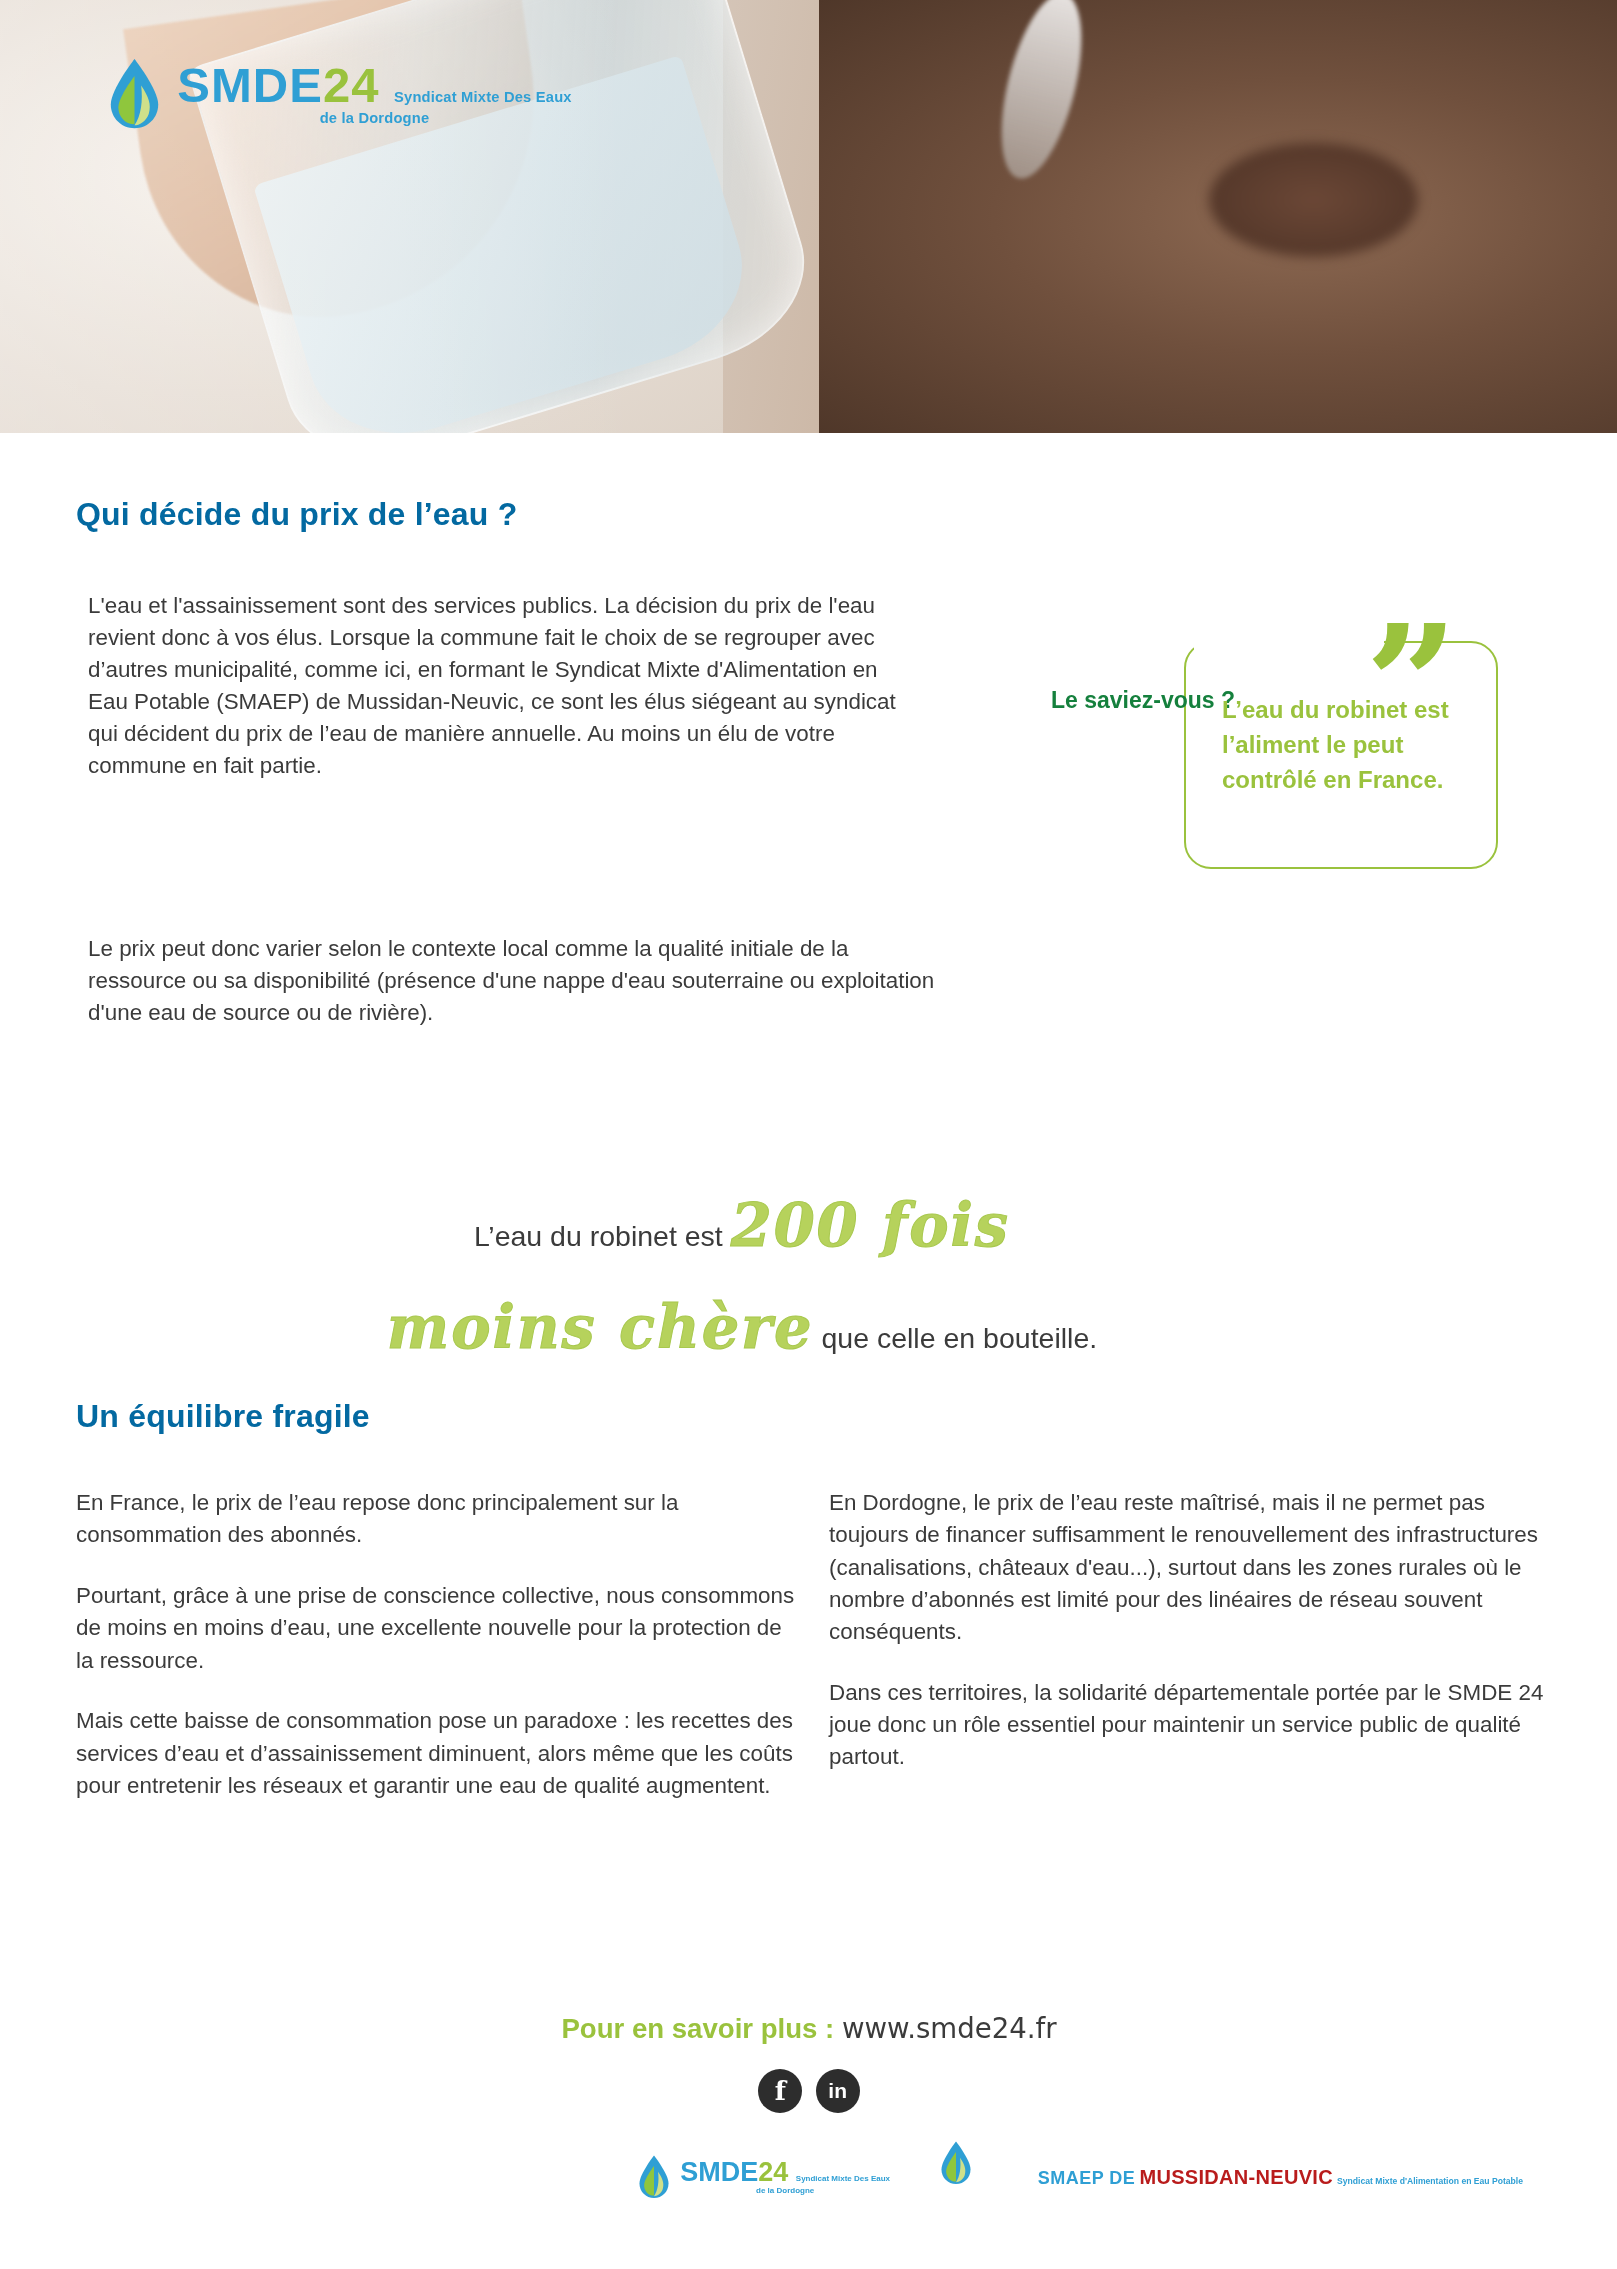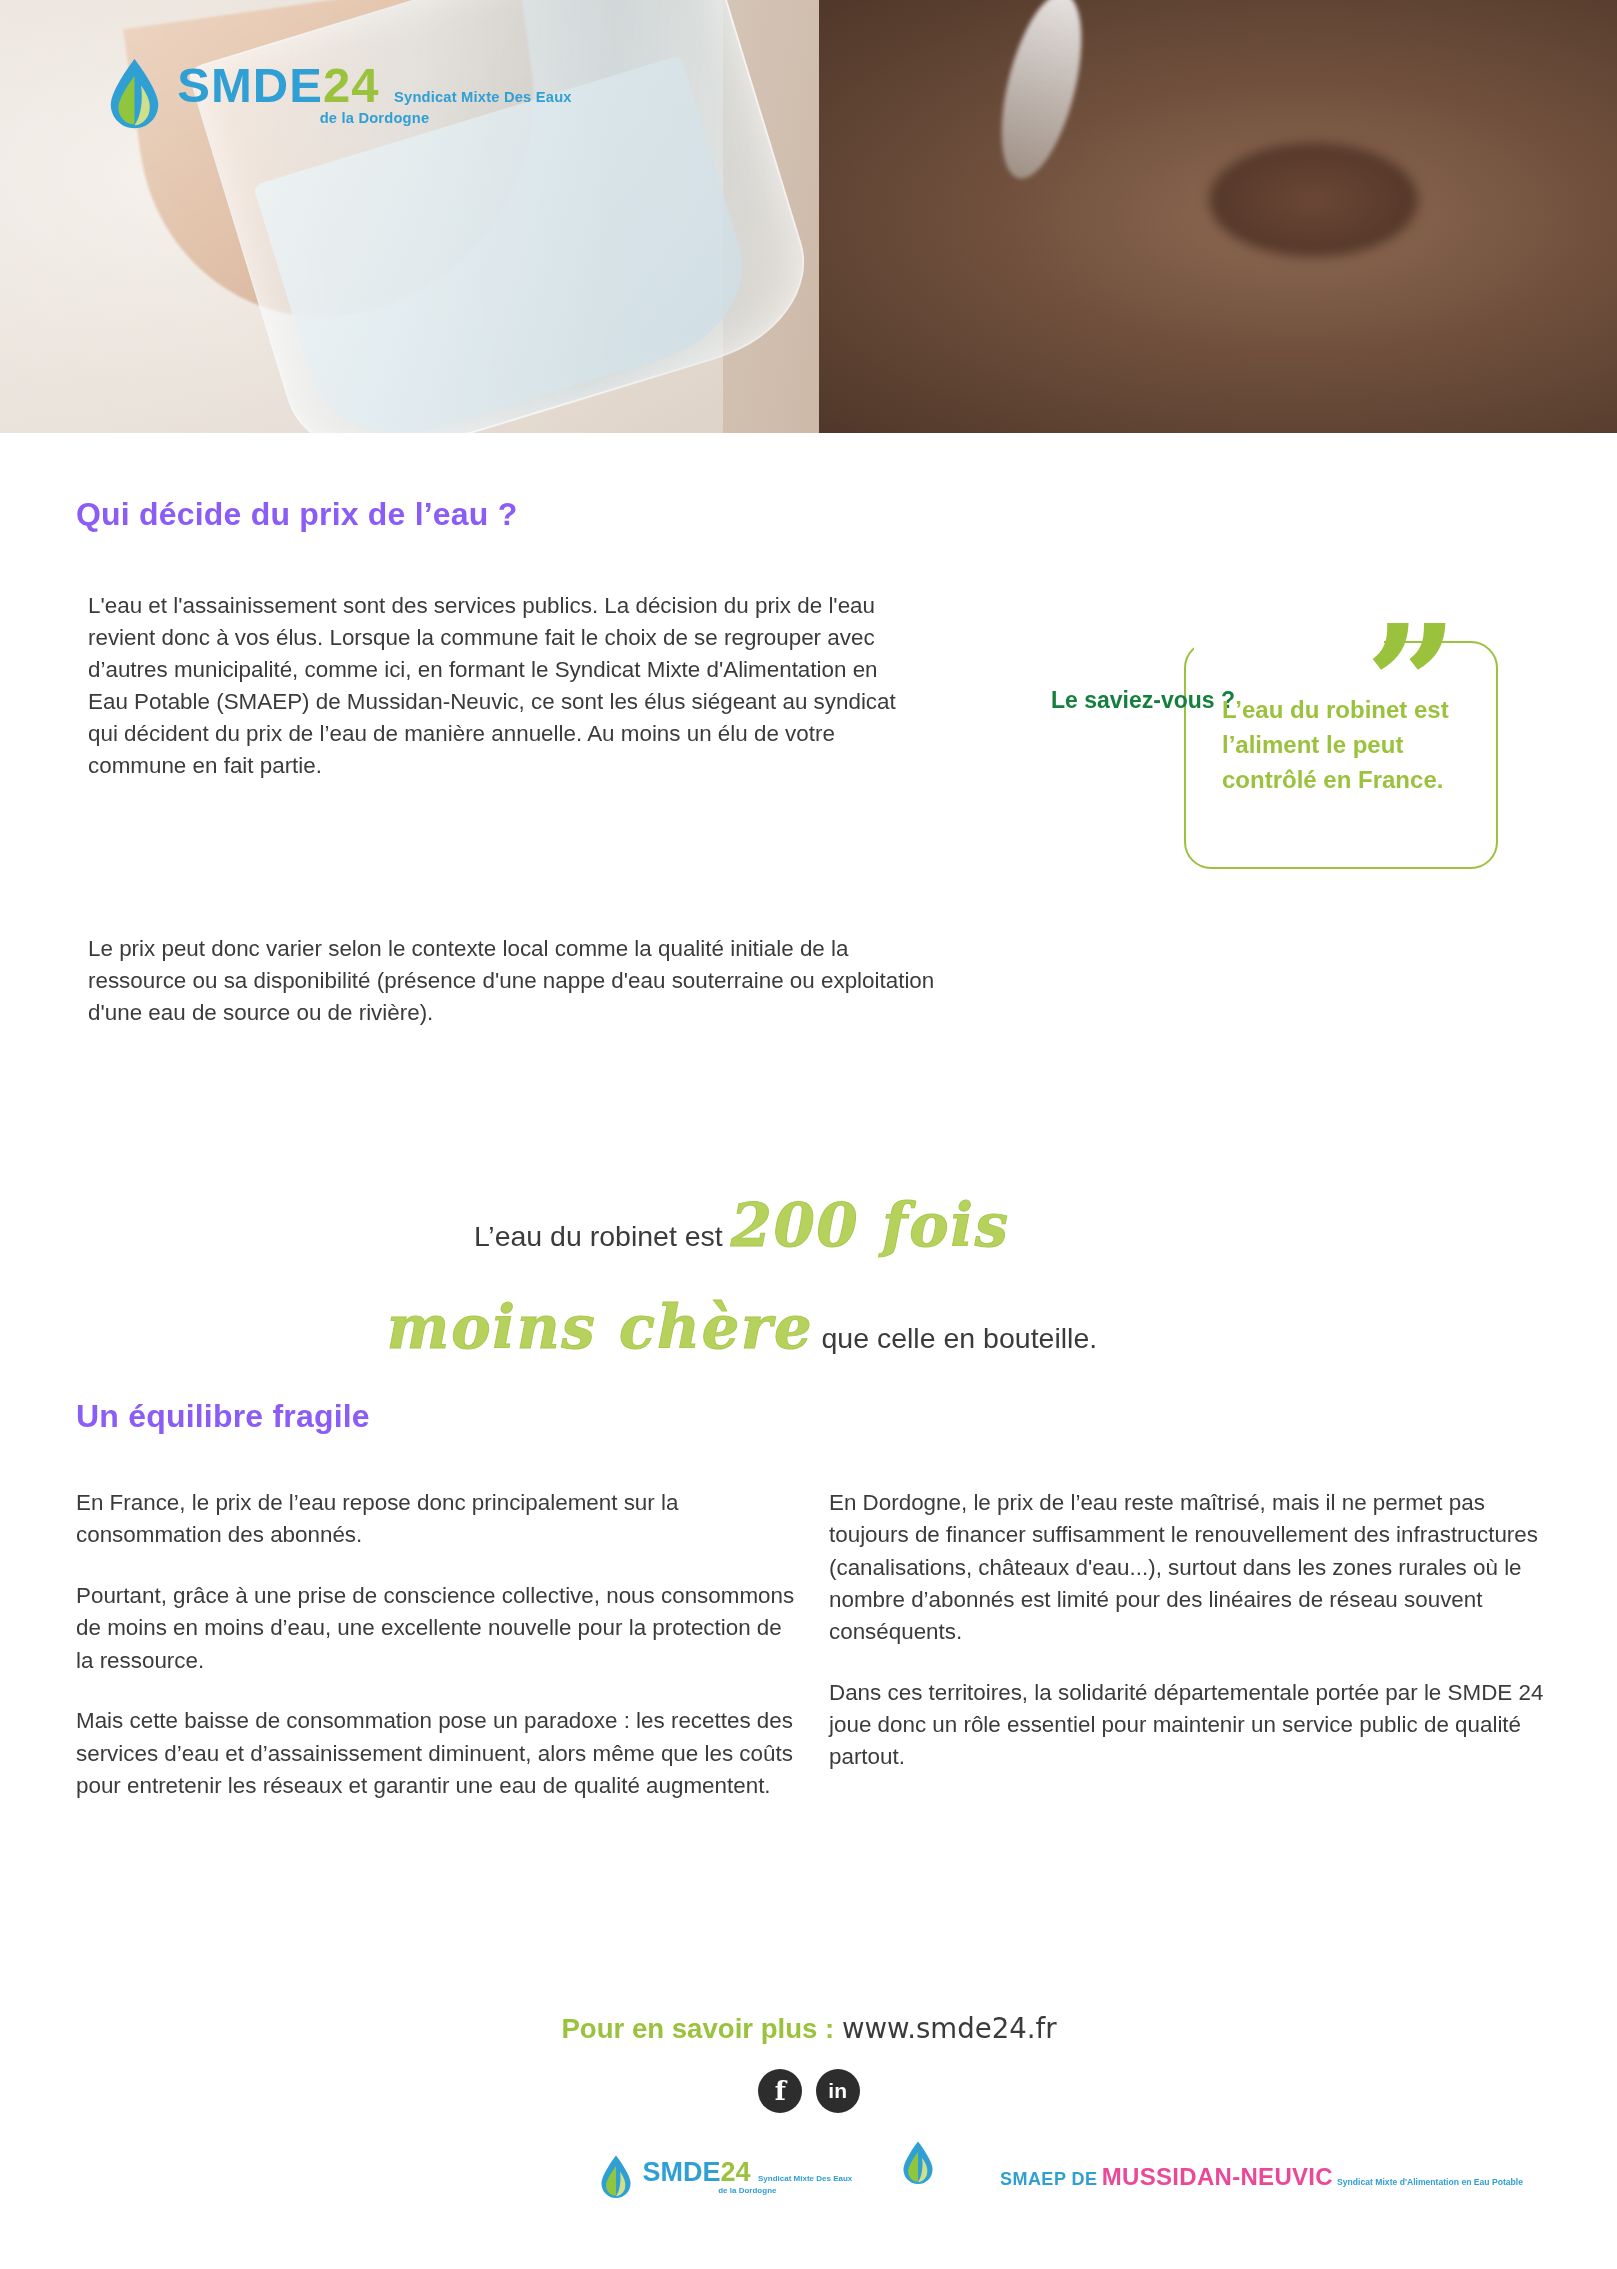--- a/index.html
+++ b/index.html
@@ -113,21 +113,21 @@
     margin-top: 1.9px;
     font-size: 14.7px;
     font-weight: bold;
     color: #2f9fd4;
     letter-spacing: 0.2px;
     line-height: 1.15;
   }
   .logo-sub .l2 { display:block; text-align: center; }
 
   h2.section-title {
-    color: #8b5cf6;
+    color: #0369a1;
     font-size: 32px;
     font-weight: bold;
     margin: 0;
     letter-spacing: 0.2px;
   }
 
   #title-qui { position:absolute; left: 76px; top: 496px; }
   .para {
     font-size: 22.4px;
     line-height: 1.43;
@@ -261,21 +261,21 @@
   .flogo { display: flex; align-items: center; gap: 8.6px; }
   .flogo .drop { width: 36px; height: 46px; }
   .flogo-main { font-size: 27px; font-weight: bold; color: #2f9fd4; line-height: 1; }
   .flogo-main .num { color: #9ac23d; }
   .flogo-sub { font-size: 8px; font-weight: bold; color: #2f9fd4; line-height: 1.2; }
   .flogo-sub .l2 { display:block; text-align:center; }
 
   .smaep { display: flex; align-items: center; gap: 8.6px; }
   .smaep-text { text-align: center; }
   .smaep-l1 { font-size: 18px; font-weight: bold; color: #2f9fd4; letter-spacing:0.5px; line-height:1.1;margin-left:32px; }
-  .smaep-l2 { font-size: 24px; font-weight: bold; color: #ec4899; letter-spacing:0.3px; line-height:1.1;text-align:center; }
+  .smaep-l2 { font-size: 20px; font-weight: bold; color: #b91c1c; letter-spacing:0.3px; line-height:1.1;text-align:center; }
   .smaep-l3 { font-size: 8.6px; font-weight: bold; color: #2f9fd4; margin-top:1px; }
 </style>
 </head>
 <body>
 
 <div class="hero">
   <div class="hero-face"></div>
   <div class="hero-face-lip"></div>
   <div class="hero-blur-left"></div>
   <div class="hero-hand"></div>

